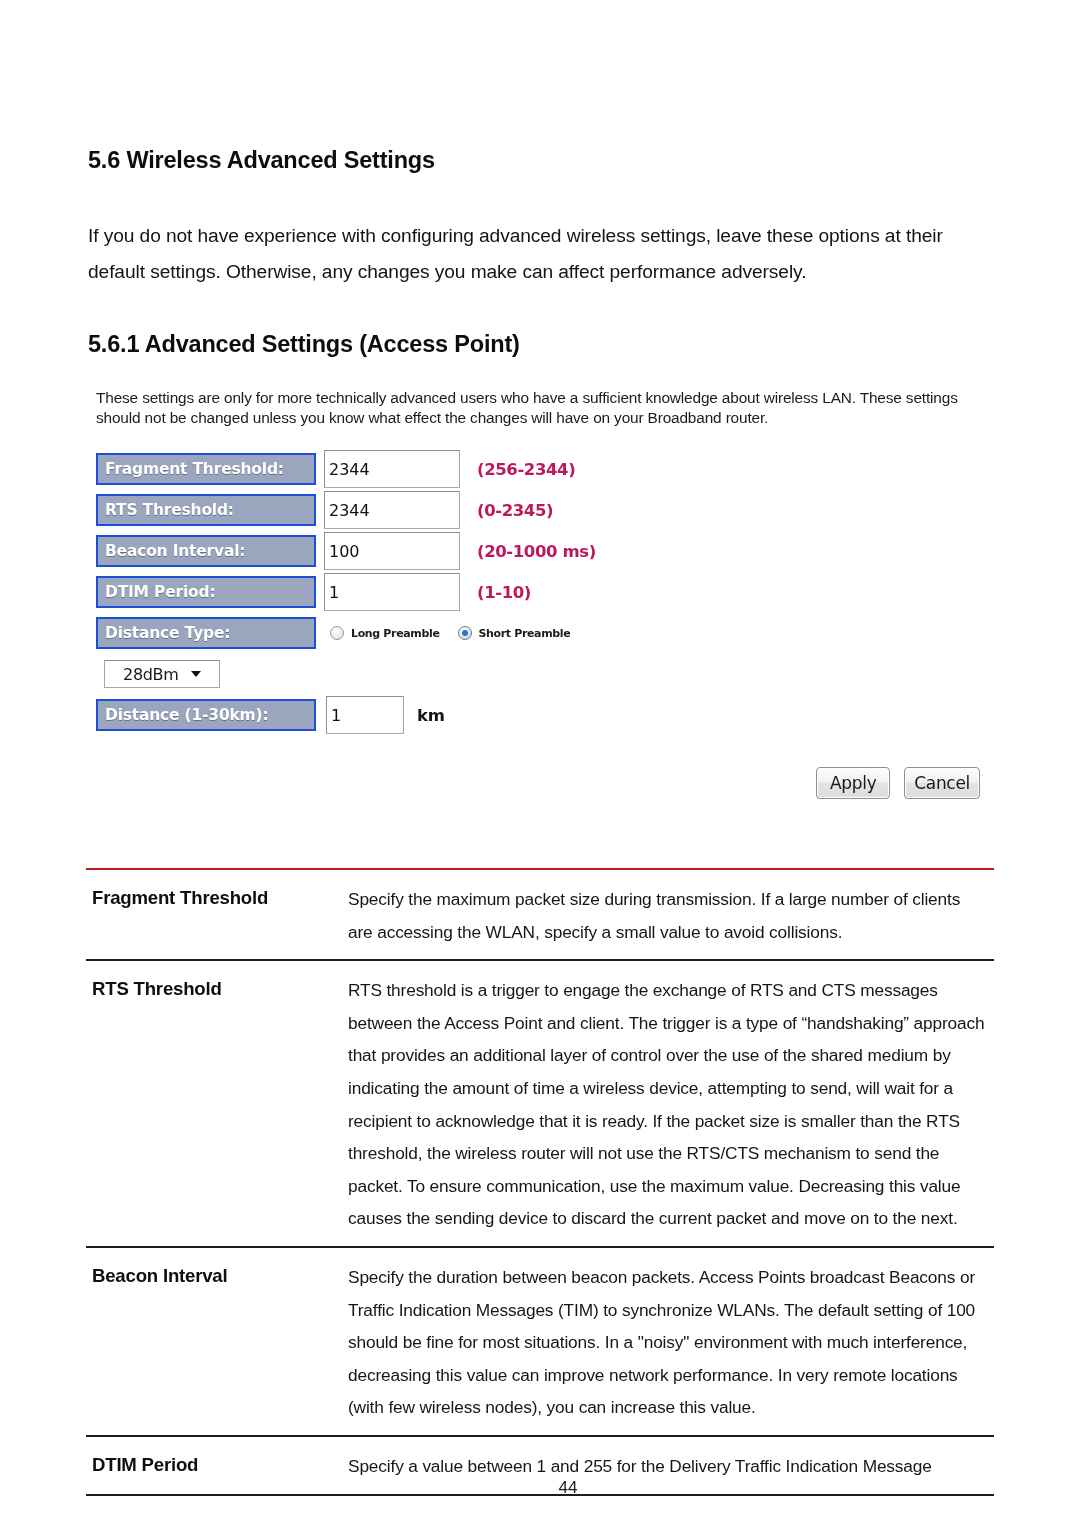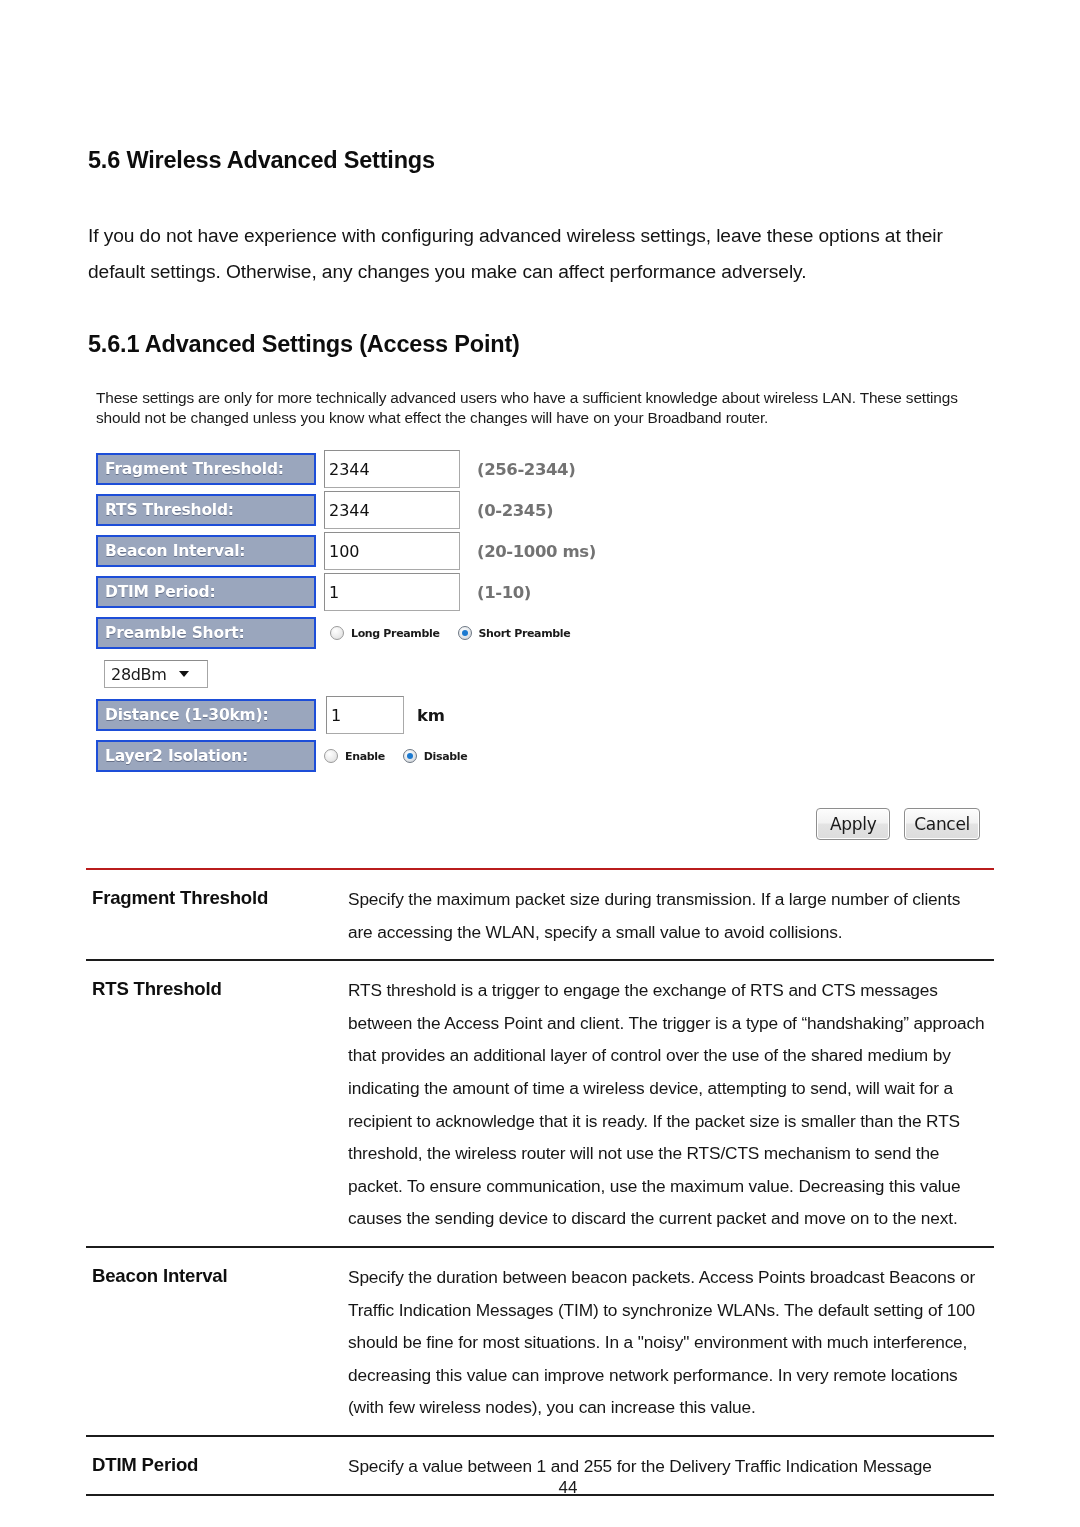--- a/index.html
+++ b/index.html
@@ -127,21 +127,21 @@
     color: #111111;
     padding: 0 4px;
     outline: none;
   }
   input.txt.narrow { width: 78px; }
 
   .hint {
     margin-left: 17px;
     font-size: 16.5px;
     font-weight: bold;
-    color: #737373;
+    color: #be185d;
     font-family: "DejaVu Sans", sans-serif;
     letter-spacing: -0.4px;
     white-space: nowrap;
   }
   .unit {
     margin-left: 13px;
     font-size: 16.5px;
     font-weight: bold;
     color: #161616;
     font-family: "DejaVu Sans", sans-serif;
@@ -191,21 +191,21 @@
   
   .sel {
     box-sizing: border-box;
     height: 28px;
     min-width: 104px;
     border: 1px solid #a6a6a6;
     border-top-color: #8c8c8c;
     background: #ffffff;
     display: flex;
     align-items: center;
-    padding: 0 6px;
+    padding: 0 18px;
   }
   .sel-val {
     font-size: 16px;
     color: #1a1a1a;
     font-family: "DejaVu Sans", sans-serif;
     letter-spacing: -0.3px;
   }
   .sel-arrow {
     margin-left: 12px;
     width: 0; height: 0;
@@ -329,21 +329,21 @@
 
       <div class="frow">
         <div class="flabel">DTIM Period:</div>
         <div class="fctl">
           <input class="txt" type="text" value="1" style="">
           <span class="hint">(1-10)</span>
         </div>
       </div>
 
       <div class="frow">
-        <div class="flabel">Preamble Short:</div>
+        <div class="flabel">Distance Type:</div>
         <div class="fctl" style="margin-left:14px;">
           <div class="radio-group">
             <label class="radio-opt">
               <span class="radio-dot"></span>
               <span class="radio-label">Long Preamble</span>
             </label>
             <label class="radio-opt">
               <span class="radio-dot on"></span>
               <span class="radio-label">Short Preamble</span>
             </label>
@@ -361,35 +361,20 @@
       </div>
 
       <div class="frow">
         <div class="flabel">Distance (1-30km):</div>
         <div class="fctl" style="margin-left:10px;">
           <input class="txt narrow" type="text" value="1" style="">
           <span class="unit">km</span>
         </div>
       </div>
 
-      <div class="frow">
-        <div class="flabel">Layer2 Isolation:</div>
-        <div class="fctl" style="margin-left:8px;">
-          <div class="radio-group">
-            <label class="radio-opt">
-              <span class="radio-dot"></span>
-              <span class="radio-label">Enable</span>
-            </label>
-            <label class="radio-opt">
-              <span class="radio-dot on"></span>
-              <span class="radio-label">Disable</span>
-            </label>
-          </div>
-        </div>
-      </div>
 
     </div>
 
     <div class="actions">
       <div class="btn">Apply</div>
       <div class="btn">Cancel</div>
     </div>
 
   </div>
 

